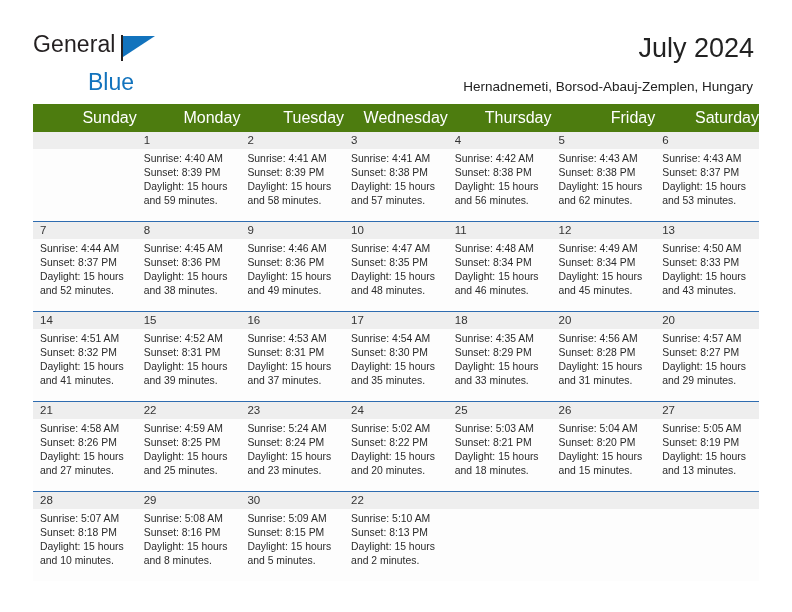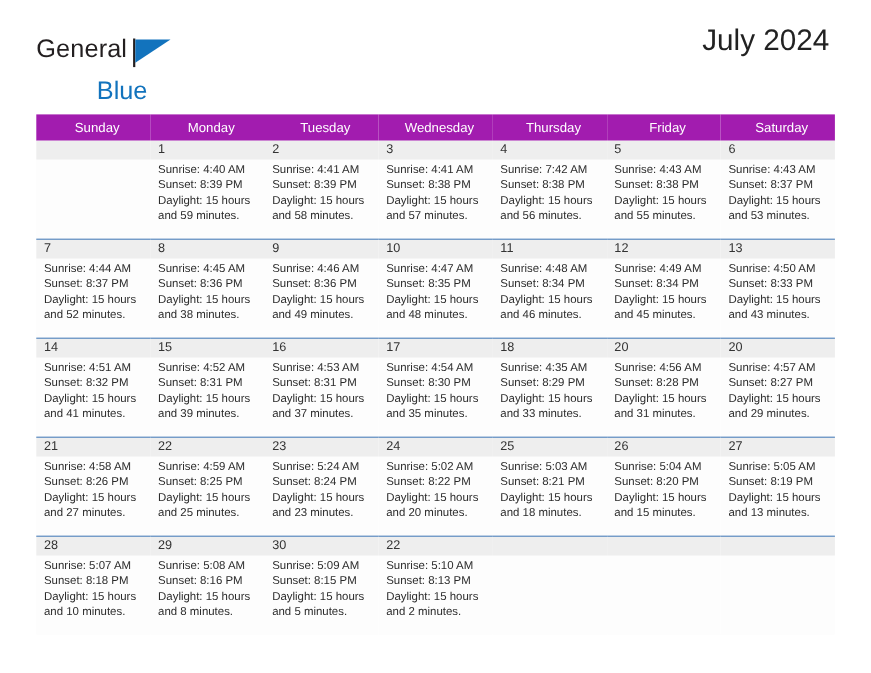--- a/index.html
+++ b/index.html
@@ -78,21 +78,21 @@
     left: 55px;
     top: 24px;
     font-size: 23px;
     color: #1273bd;
     font-family: "Liberation Sans", sans-serif;
     margin-top: 14px;
   }
   .title {
     position: absolute;
     right: 38px;
-    top: 21px;
+    top: 33px;
     font-size: 27px;
     color: #222222;
     text-align: right;
     white-space: nowrap;
     font-weight: normal;
   }
   .subtitle {
     position: absolute;
     right: 39px;
     top: 79px;
@@ -105,25 +105,25 @@
   
   .calendar {
     position: absolute;
     left: 33px;
     top: 104px;
     width: 726px;
     border-collapse: collapse;
     table-layout: fixed;
   }
   .calendar th {
-    background: #a21caf;
+    background: #4d7c0f;
     color: #ffffff;
-    font-size: 12px;
+    font-size: 16px;
     font-weight: normal;
-    text-align: center;
+    text-align: right;
     padding: 5px 0 5px 7px;
     height: 21px;
     box-sizing: border-box;
     vertical-align: middle;
   }
   .calendar td {
     width: 103.71px;
     vertical-align: top;
     padding: 0;
     border-top: 1.4px solid #2e6cb0;
@@ -175,20 +175,21 @@
         <span class="brand-general">General</span>
         <span class="brand-flag">
           <span class="pole"></span>
           <span class="tri"></span>
         </span>
       </div>
       <span class="brand-blue">Blue</span>
     </div>
 
     <div class="title">July 2024</div>
+    <div class="subtitle">Hernadnemeti, Borsod-Abauj-Zemplen, Hungary</div>
   </div>
 
   <table class="calendar">
     <thead>
       <tr>
         <th>Sunday</th>
         <th>Monday</th>
         <th>Tuesday</th>
         <th>Wednesday</th>
         <th>Thursday</th>
@@ -234,35 +235,35 @@
                 <div>Sunset: 8:38 PM</div>
                 <div class="daylight">Daylight: 15 hours</div>
                 <div class="daylight">and 57 minutes.</div>
               </div>
             </div>
           </td>
           <td>
             <div class="cell">
               <div class="daynum-band">4</div>
               <div class="details">
-                <div>Sunrise: 7:42 AM</div>
+                <div>Sunrise: 4:42 AM</div>
                 <div>Sunset: 8:38 PM</div>
                 <div class="daylight">Daylight: 15 hours</div>
                 <div class="daylight">and 56 minutes.</div>
               </div>
             </div>
           </td>
           <td>
             <div class="cell">
               <div class="daynum-band">5</div>
               <div class="details">
                 <div>Sunrise: 4:43 AM</div>
                 <div>Sunset: 8:38 PM</div>
                 <div class="daylight">Daylight: 15 hours</div>
-                <div class="daylight">and 55 minutes.</div>
+                <div class="daylight">and 62 minutes.</div>
               </div>
             </div>
           </td>
           <td>
             <div class="cell">
               <div class="daynum-band">6</div>
               <div class="details">
                 <div>Sunrise: 4:43 AM</div>
                 <div>Sunset: 8:37 PM</div>
                 <div class="daylight">Daylight: 15 hours</div>

